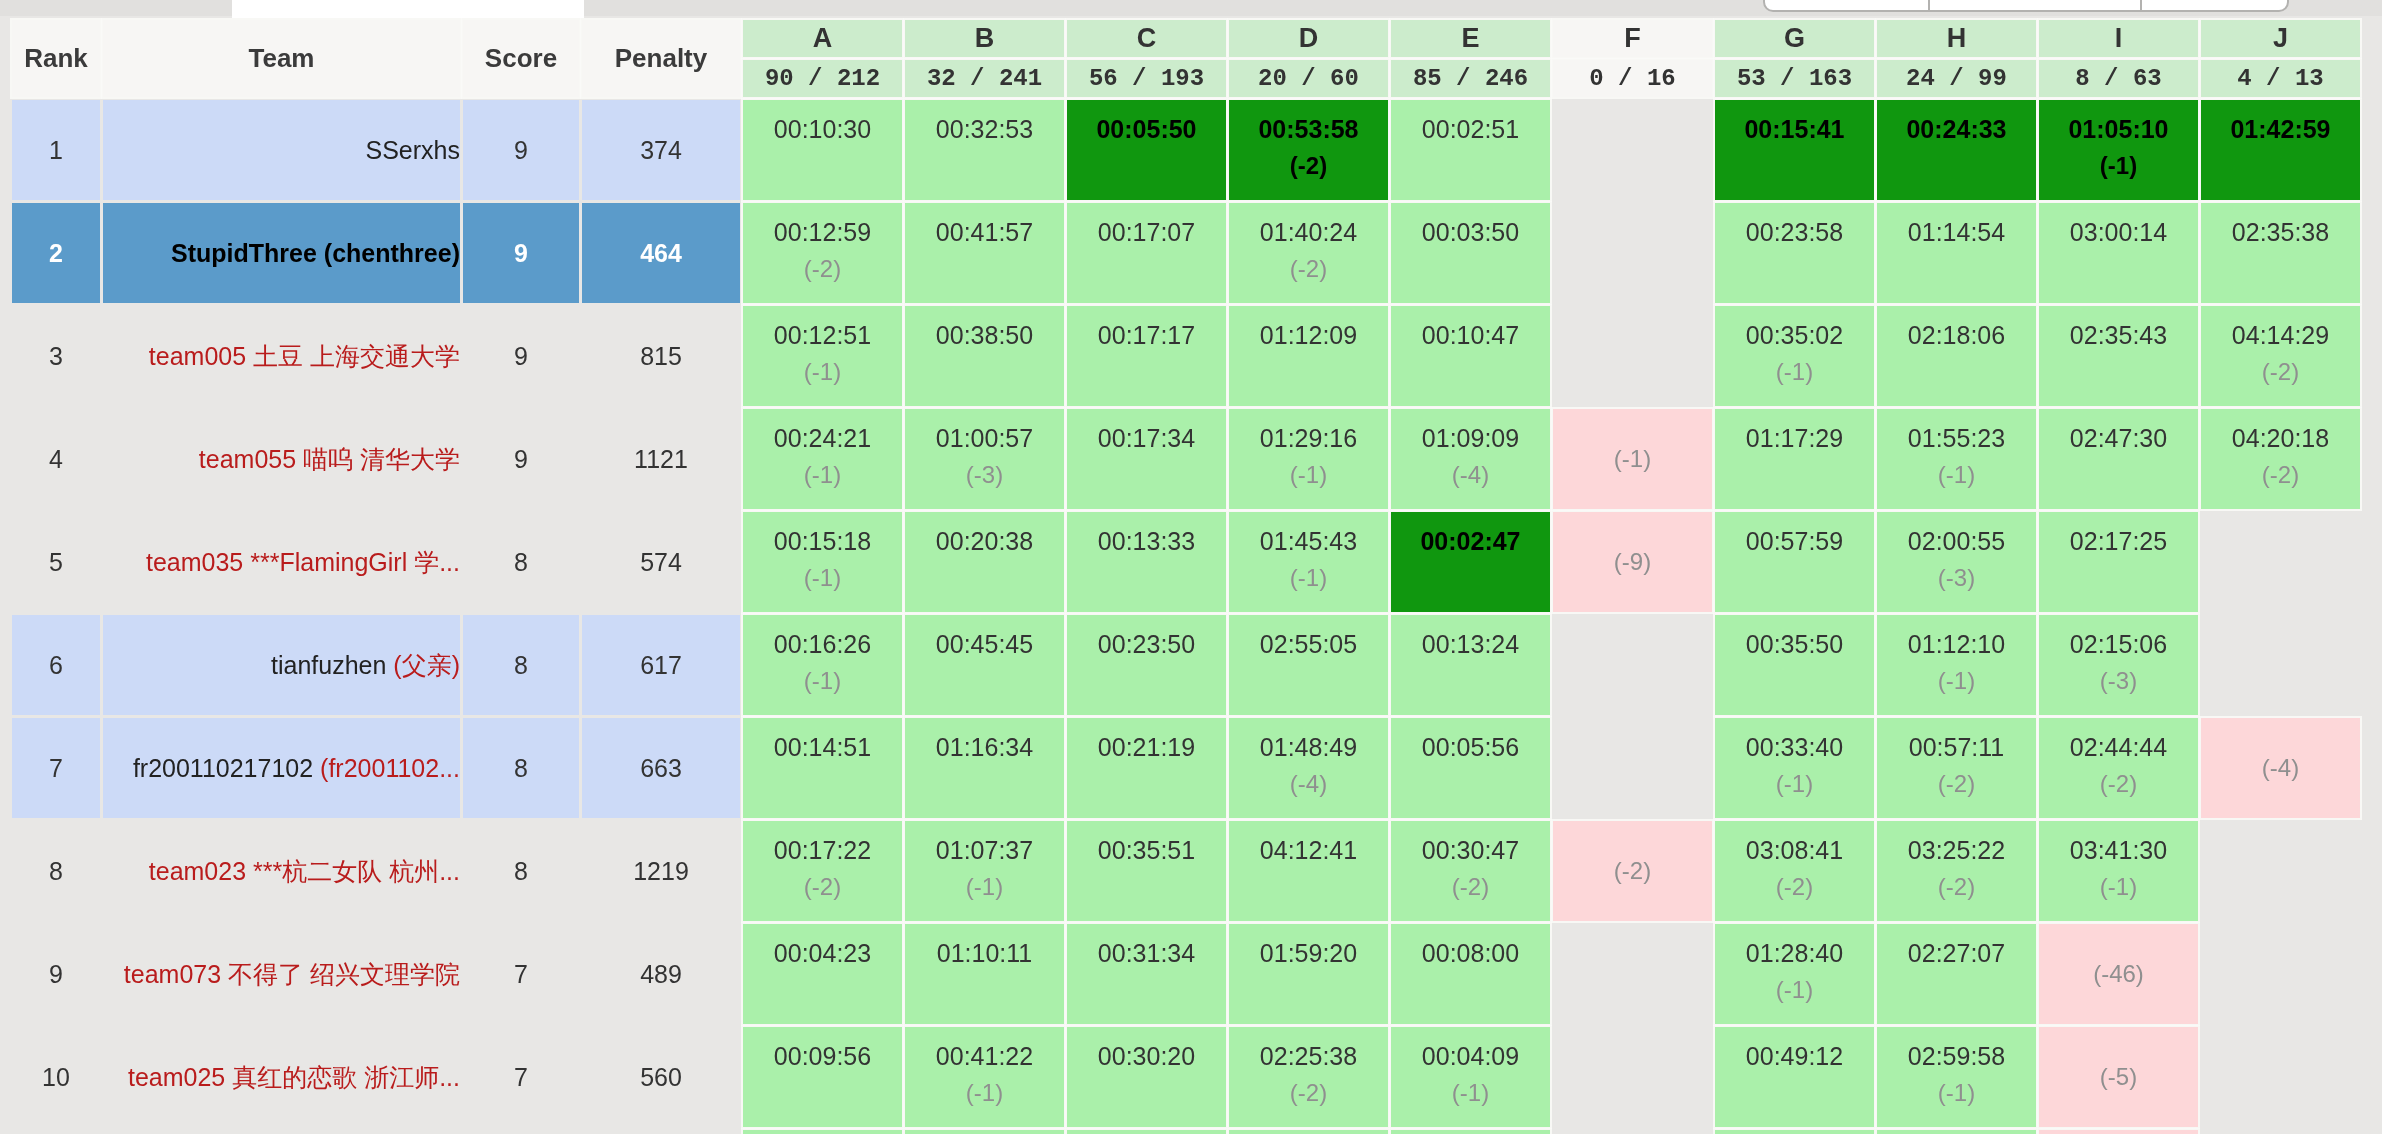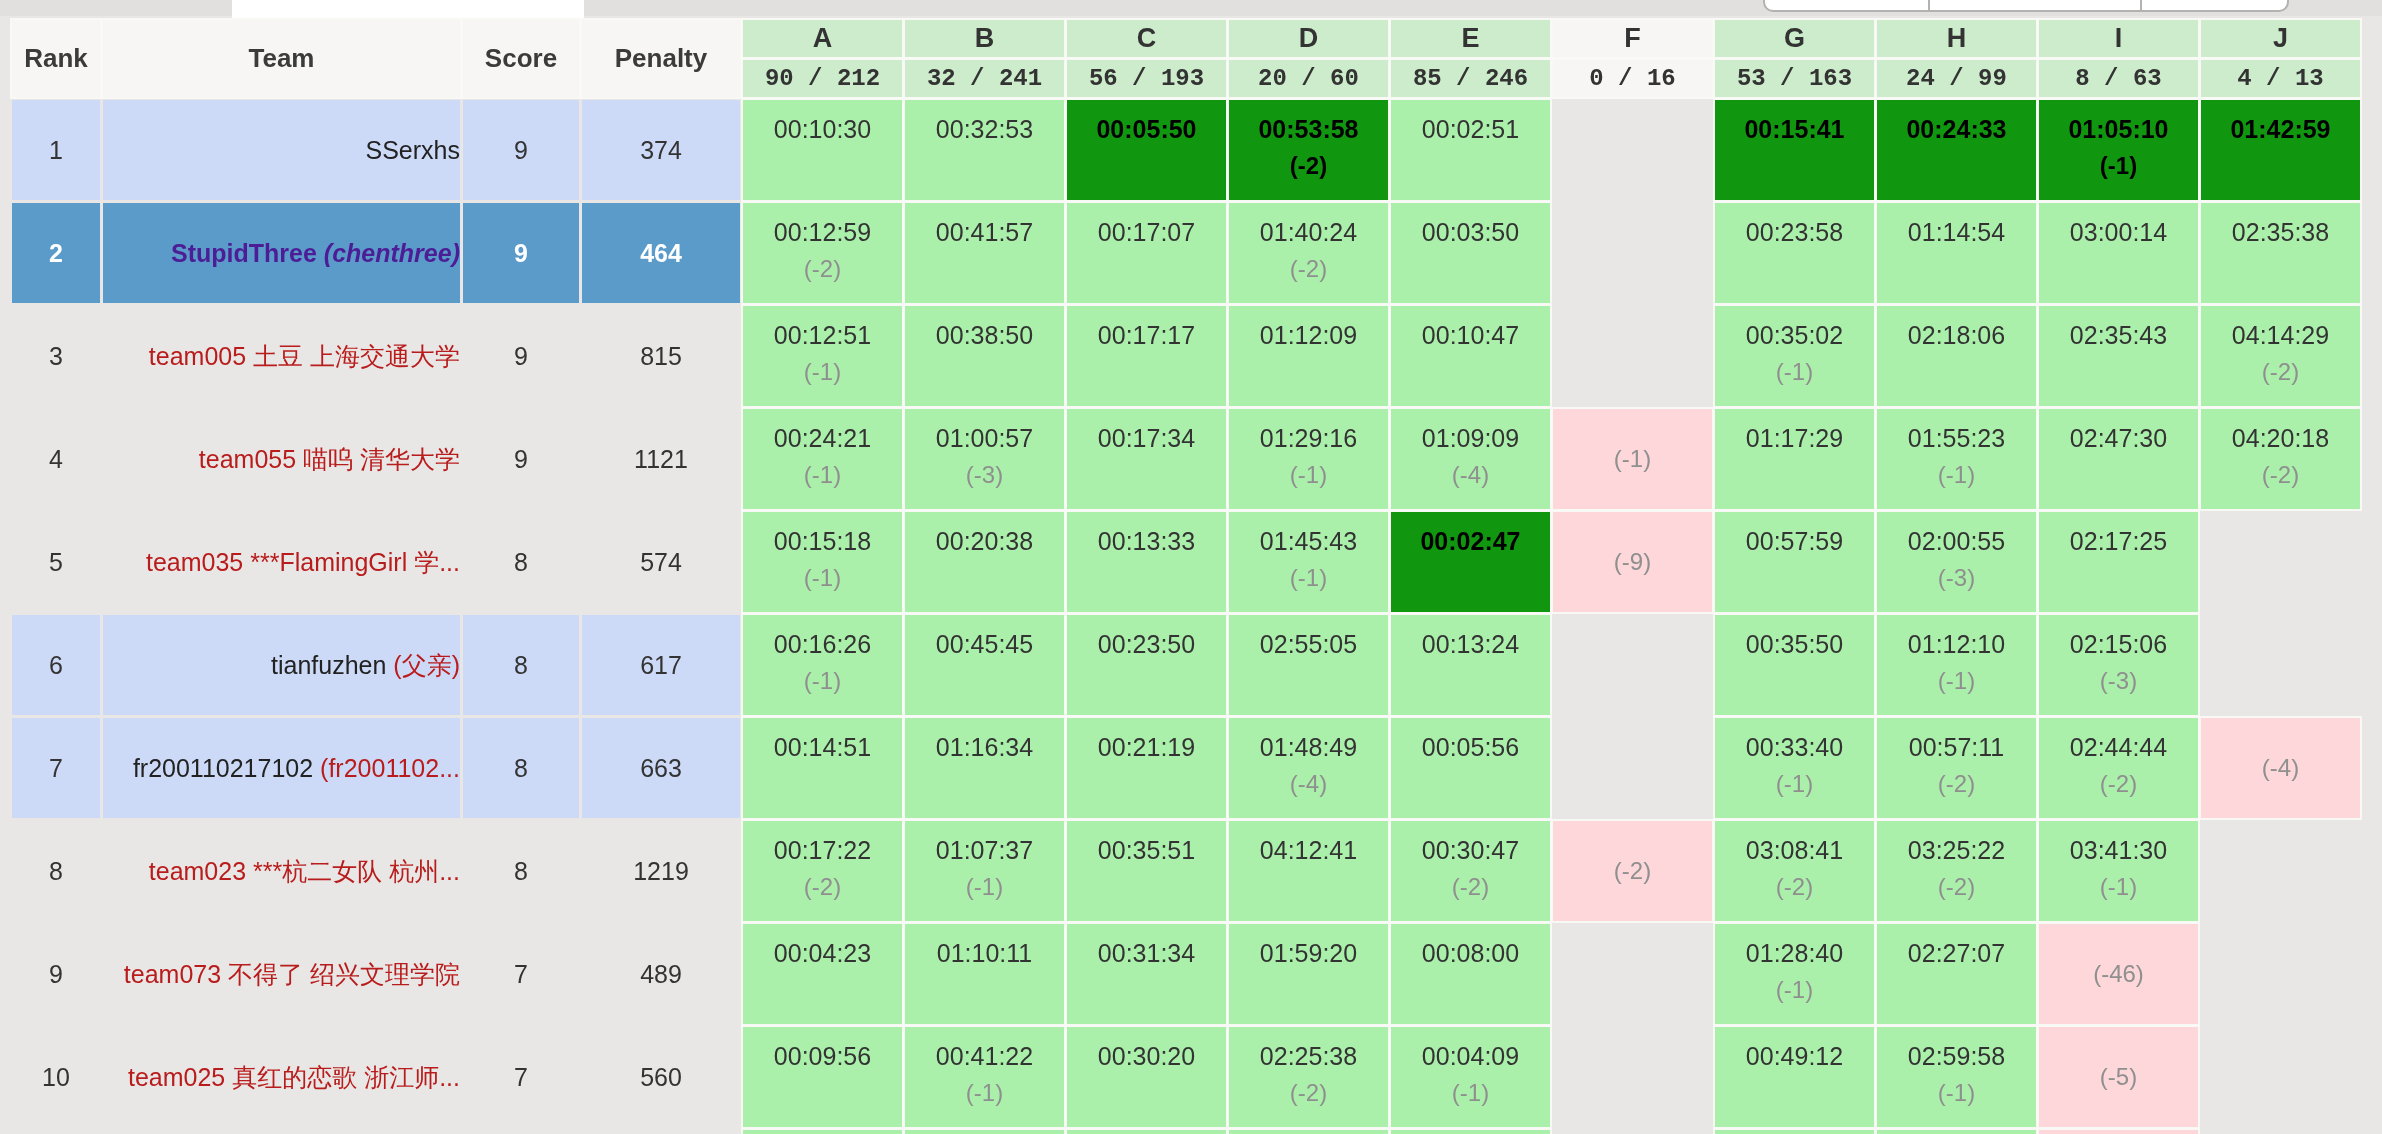--- a/index.html
+++ b/index.html
@@ -30,22 +30,22 @@
   tbody td { vertical-align:middle; font-size:25px; color:#333333; }
   .filled { box-shadow:0 0 0 2px rgba(250,250,248,0.85); }
 
   
   tr.row-plain td.left { background:transparent; }
   tr.row-star  td.left { background:#ccdaf7; }
   tr.row-self  td.left { background:#5b9bca; color:#ffffff; font-weight:bold; }
   td.team { white-space:nowrap;text-align:right; }
   .tp { color:#222222; }
   .ts { color:#b91c1c; }
-  tr.row-self .tp { color:#4c1d95; }
-  tr.row-self .ts { color:#4c1d95;font-style:italic; }
+  tr.row-self .tp { color:#000000; }
+  tr.row-self .ts { color:#000000; }
 
   
   td.cell-ac { background:#aaf0aa; vertical-align:top; }
   td.cell-fb { background:#10970f; vertical-align:top; }
   td.cell-wa { background:#fdd7d9; vertical-align:middle; }
   td.cell-none { background:transparent; }
   .t   { font-size:25px; color:#333333; line-height:33px; margin-top:13px; }
   .sub { font-size:24px; color:#8f8f8f; line-height:30px; margin-top:5px; }
   td.cell-fb .t, td.cell-fb .sub { color:#000000; font-weight:bold; }
   td.cell-wa .sub { margin:0; }

